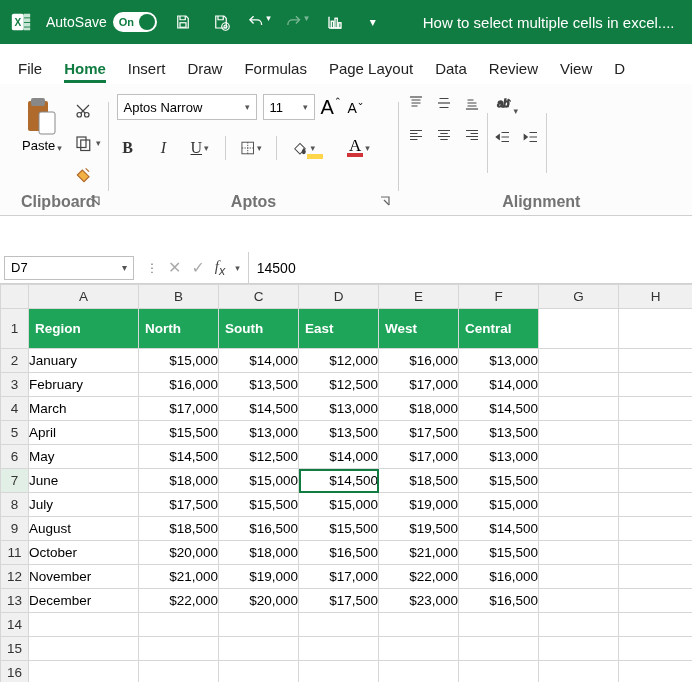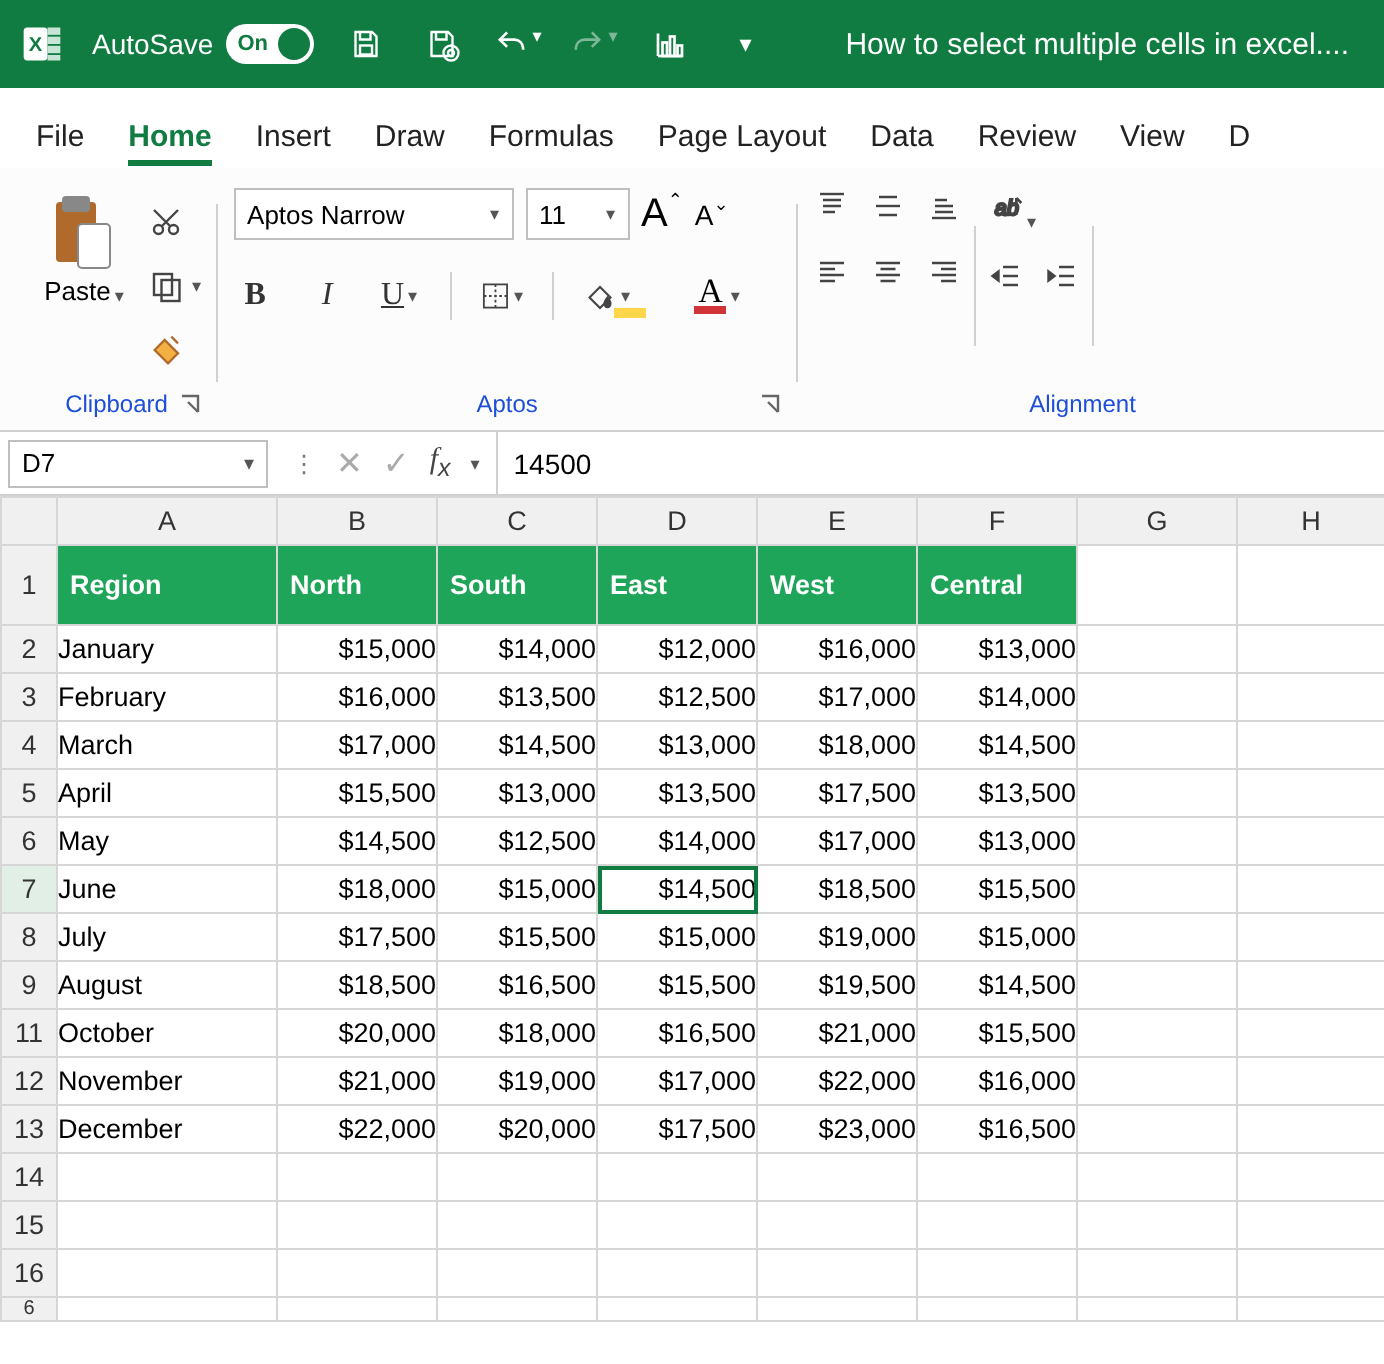--- a/index.html
+++ b/index.html
@@ -63,23 +63,23 @@
     display:flex; flex-direction:column; align-items:stretch;
     padding: 0 8px; position:relative;
   }
   .group::after {
     content:""; position:absolute; right:0; top:12px; bottom:22px;
     width:1px; background: var(--border);
   }
   .group:last-child::after { display:none; }
   .group-body { flex:1; display:flex; align-items:flex-start; gap:6px; padding-top:4px; }
   .group-label {
-    text-align:center; font-size:12px; color:#1d4ed8; padding: 2px 0 2px 0;
+    text-align:center; font-size:16px; color:#737373; padding: 2px 0 2px 0;
     display:flex; align-items:center; justify-content:center; gap:4px;
-    position:relative; height:22px;
+    position:relative; height:22px;font-weight:bold;
   }
   .dialog-launcher { position:absolute; right:0; bottom:2px; }
   .dialog-launcher svg { stroke:#666; }
 
   
   .paste-btn { display:flex; flex-direction:column; align-items:center; justify-content:center; width:52px; gap:2px; padding-top:2px;}
   .paste-btn .lbl { font-size:13px; display:flex; align-items:flex-end; gap:2px; }
   .clip-side { display:flex; flex-direction:column; gap:6px; padding-top:4px; }
   .mini-row { display:flex; align-items:center; gap:4px; height:26px; }
   .mini-row svg { stroke:#444; }
@@ -105,21 +105,21 @@
   
   .align-col { display:flex; flex-direction:column; gap:10px; }
   .align-row { display:flex; gap:10px; align-items:center; }
   .align-row svg { stroke:#444; }
   .wrap-col { display:flex; flex-direction:column; gap:10px; padding-top:2px;}
   .wrap-row { display:flex; align-items:center; gap:6px; font-size:13px; color:#333; }
   .wrap-row.disabled { color:#9a9a9a; }
   .wrap-row svg { stroke:#444; }
 
   
-  .fx-bar { display:flex; align-items:center; height:32px; border-bottom:1px solid var(--border); background:#fff; }
+  .fx-bar { display:flex; align-items:center; height:32px; border-bottom:1px solid var(--border); background:#fff;margin-top:36px; }
   .name-box { width:130px; border:1px solid var(--tab-border); margin:2px 4px; height:24px; display:flex; align-items:center; justify-content:space-between; padding:0 6px; font-size:13px;}
   .name-box .caret { font-size:10px; color:#555;}
   .fx-controls { display:flex; align-items:center; gap:10px; padding:0 8px; color:#777;}
   .fx-controls .fx { font-style:italic; font-family:"Times New Roman",serif; font-size:15px; color:#444;}
   .fx-input { flex:1; padding:0 8px; font-size:14px; border-left:1px solid var(--border); height:100%; display:flex; align-items:center;}
 
   
   .sheet { position:relative; }
   table.grid { border-collapse: collapse; table-layout: fixed; width: 692px; }
   table.grid th, table.grid td {

